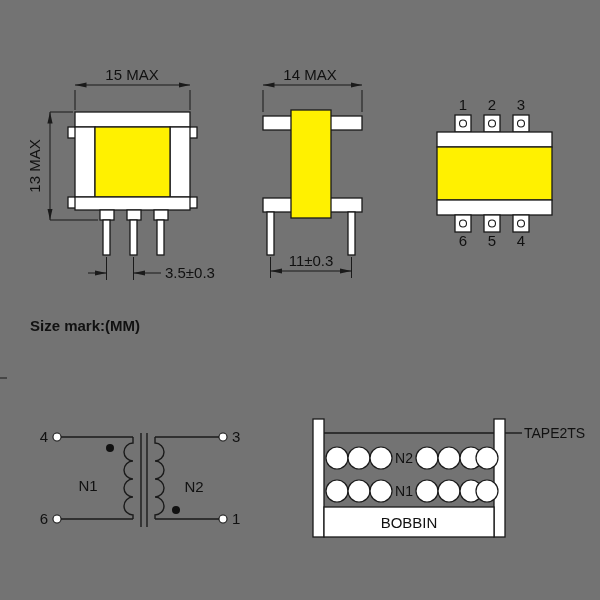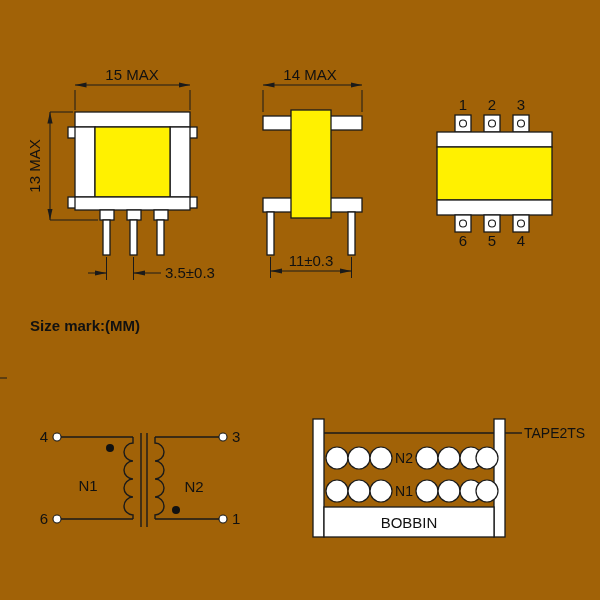--- a/index.html
+++ b/index.html
@@ -1,16 +1,16 @@
 <!DOCTYPE html>
 <html><head>
 <meta charset="utf-8">
 <style>
   html,body{margin:0;padding:0;background:#ffffff;}
-  #stage{width:600px;height:600px;position:relative;background:#a16207;}
+  #stage{width:600px;height:600px;position:relative;background:#737373;}
   svg{display:block;}
   text{font-family:"Liberation Sans",sans-serif;fill:#111111;}
   .dim{font-size:15px;}
   .num{font-size:15px;}
   .small{font-size:14px;}
   .bold{font-weight:bold;font-size:15px;}
   .part{fill:#ffffff;stroke:#1a1a1a;stroke-width:1.3;}
   .yellow{stroke:#1a1a1a;stroke-width:1.3;}
   .thin{stroke:#1a1a1a;stroke-width:1;fill:none;}
   .wire{stroke:#1a1a1a;stroke-width:1.4;fill:none;}

